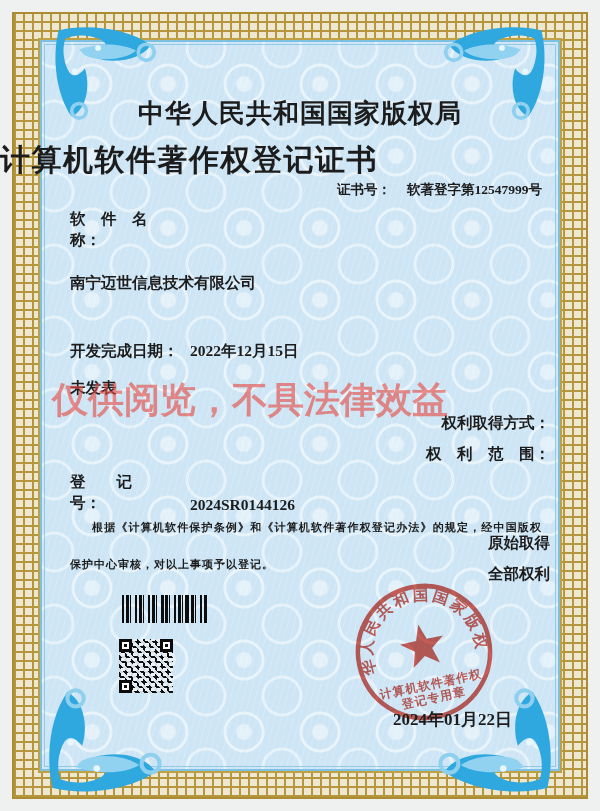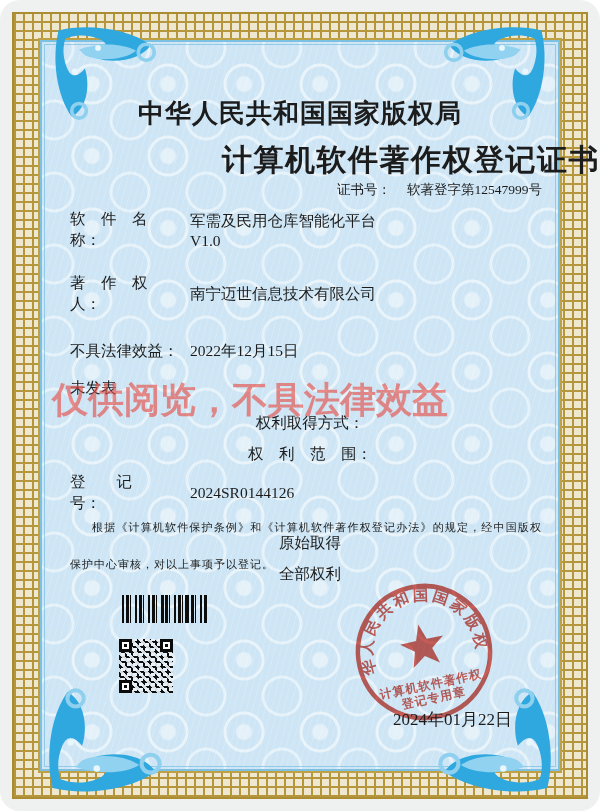--- a/index.html
+++ b/index.html
@@ -1,17 +1,17 @@
 <!DOCTYPE html>
 <html><head>
 <meta charset="utf-8">
 <style>
   html,body{margin:0;padding:0;width:600px;height:811px;overflow:hidden;
     font-family:"Liberation Serif","DejaVu Serif",serif;}
-  .page{position:relative;width:600px;height:811px;background:#eef1ef;border-radius:20px;}
+  .page{position:relative;width:600px;height:811px;background:#eef1ef;}
 
   
   .gold-band{position:absolute;inset:12px;border:2px solid #ab8c33;
     background-color:#efe8d0;
     background-image:
       repeating-linear-gradient(90deg,#b5963c 0 2px,transparent 2px 9px),
       repeating-linear-gradient(0deg,#b5963c 0 2px,transparent 2px 9px);}
   
   .cert{position:absolute;inset:38px;background-color:#cde5f4;
     border:2px solid #bfa045;box-shadow:inset 0 0 0 2px #7cc0e2;
@@ -25,27 +25,27 @@
   .cert::after{content:"";position:absolute;inset:4px;border:1px solid rgba(124,192,226,.75);pointer-events:none;}
 
   
   .corner{position:absolute;z-index:3;}
   .corner.tl{left:34px;top:26px;width:150px;height:95px;}
   .corner.tr{right:34px;top:26px;width:150px;height:95px;transform:scaleX(-1);}
   .corner.bl{left:28px;bottom:18px;width:162px;height:106px;transform:scaleY(-1);}
   .corner.br{right:28px;bottom:18px;width:162px;height:106px;transform:scale(-1,-1);}
 
   
-  .txt{position:absolute;z-index:4;color:#1c1c1c;}
+  .txt{position:absolute;z-index:4;color:#1c1c1c;font-weight:bold;}
   .issuer{left:0;right:0;top:96px;text-align:center;font-size:26px;font-weight:bold;letter-spacing:1px;}
-  .cert-title{left:0;right:0;top:140px;text-align:right;font-size:30px;font-weight:bold;letter-spacing:1.5px;}
+  .cert-title{left:0;right:0;top:140px;text-align:left;font-size:30px;font-weight:bold;letter-spacing:1.5px;}
   .certno{right:58px;top:181px;font-size:13.5px;}
   .certno .gap{display:inline-block;width:16px;}
 
-  .row{left:70px;width:480px;font-size:15.5px;display:flex;align-items:center;}
+  .row{left:70px;width:480px;font-size:15.5px;display:flex;align-items:flex-end;}
   .row .lab{flex:0 0 120px;}
   .row .val{white-space:pre-line;}
   .r1{top:209px;} .r2{top:273px;} .r3{top:341px;} .r4{top:378px;}
   .r5{top:413px;flex-direction:column;} .r6{top:444px;flex-direction:column;} .r7{top:472px;}
 
   .statement{left:70px;width:472px;top:509px;font-size:11px;line-height:37px;
     text-indent:2em;letter-spacing:1px;text-align:justify;}
 
   
   .barcode{position:absolute;z-index:4;left:122px;top:595px;width:86px;height:28px;
@@ -109,29 +109,26 @@
 
   <div class="txt issuer">中华人民共和国国家版权局</div>
   <div class="txt cert-title">计算机软件著作权登记证书</div>
 
   <div class="txt certno">
     <span>证书号：</span><span class="gap"></span><span>软著登字第12547999号</span>
   </div>
 
   <div class="txt row r1">
     <span class="lab">软　件　名　称：</span>
-    <span class="val">军需及民用仓库智能化平台
-V1.0</span>
   </div>
   <div class="txt row r2">
-    <span class="lab">著　作　权　人：</span>
     <span class="val">南宁迈世信息技术有限公司</span>
   </div>
   <div class="txt row r3">
-    <span class="lab">不具法律效益：</span>
+    <span class="lab">开发完成日期：</span>
     <span class="val">2022年12月15日</span>
   </div>
   <div class="txt row r4">
     <span class="val">未发表</span>
   </div>
   <div class="txt row r5">
     <span class="lab">权利取得方式：</span>
     <span class="val">原始取得</span>
   </div>
   <div class="txt row r6">

